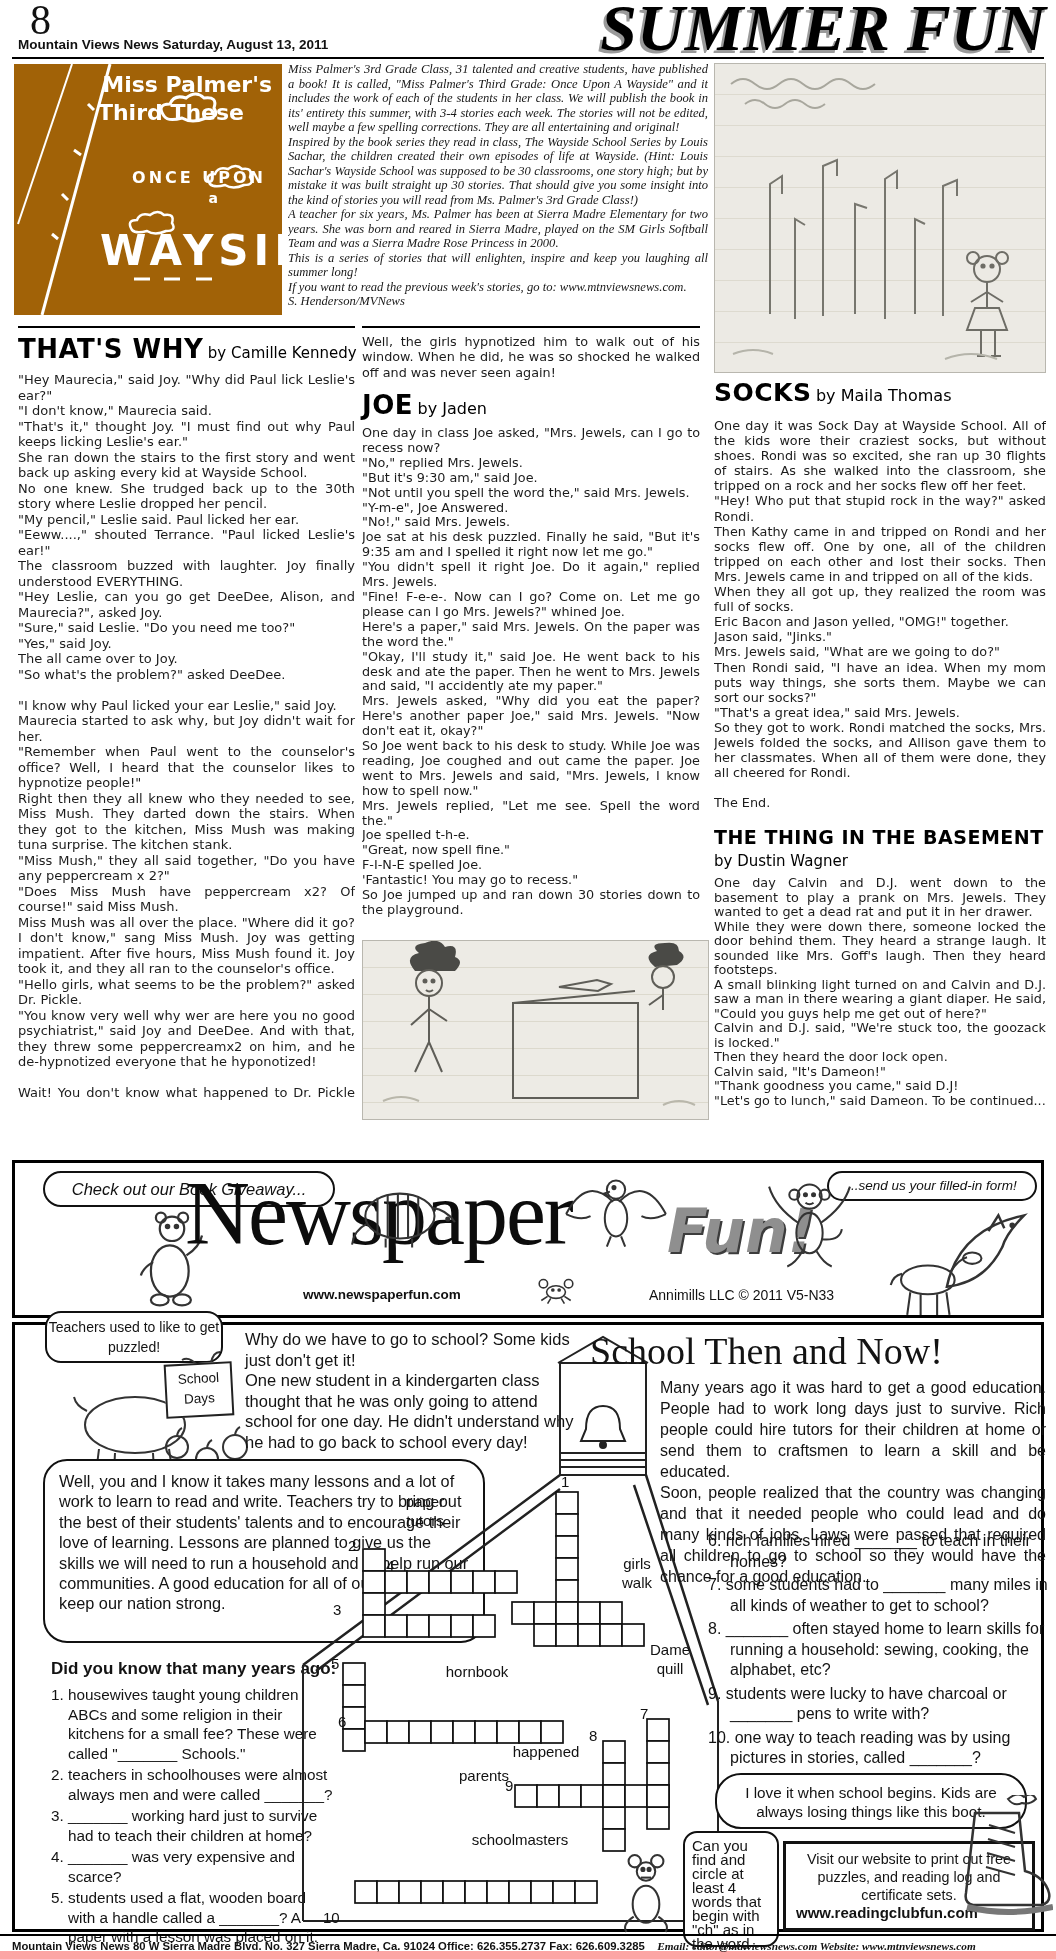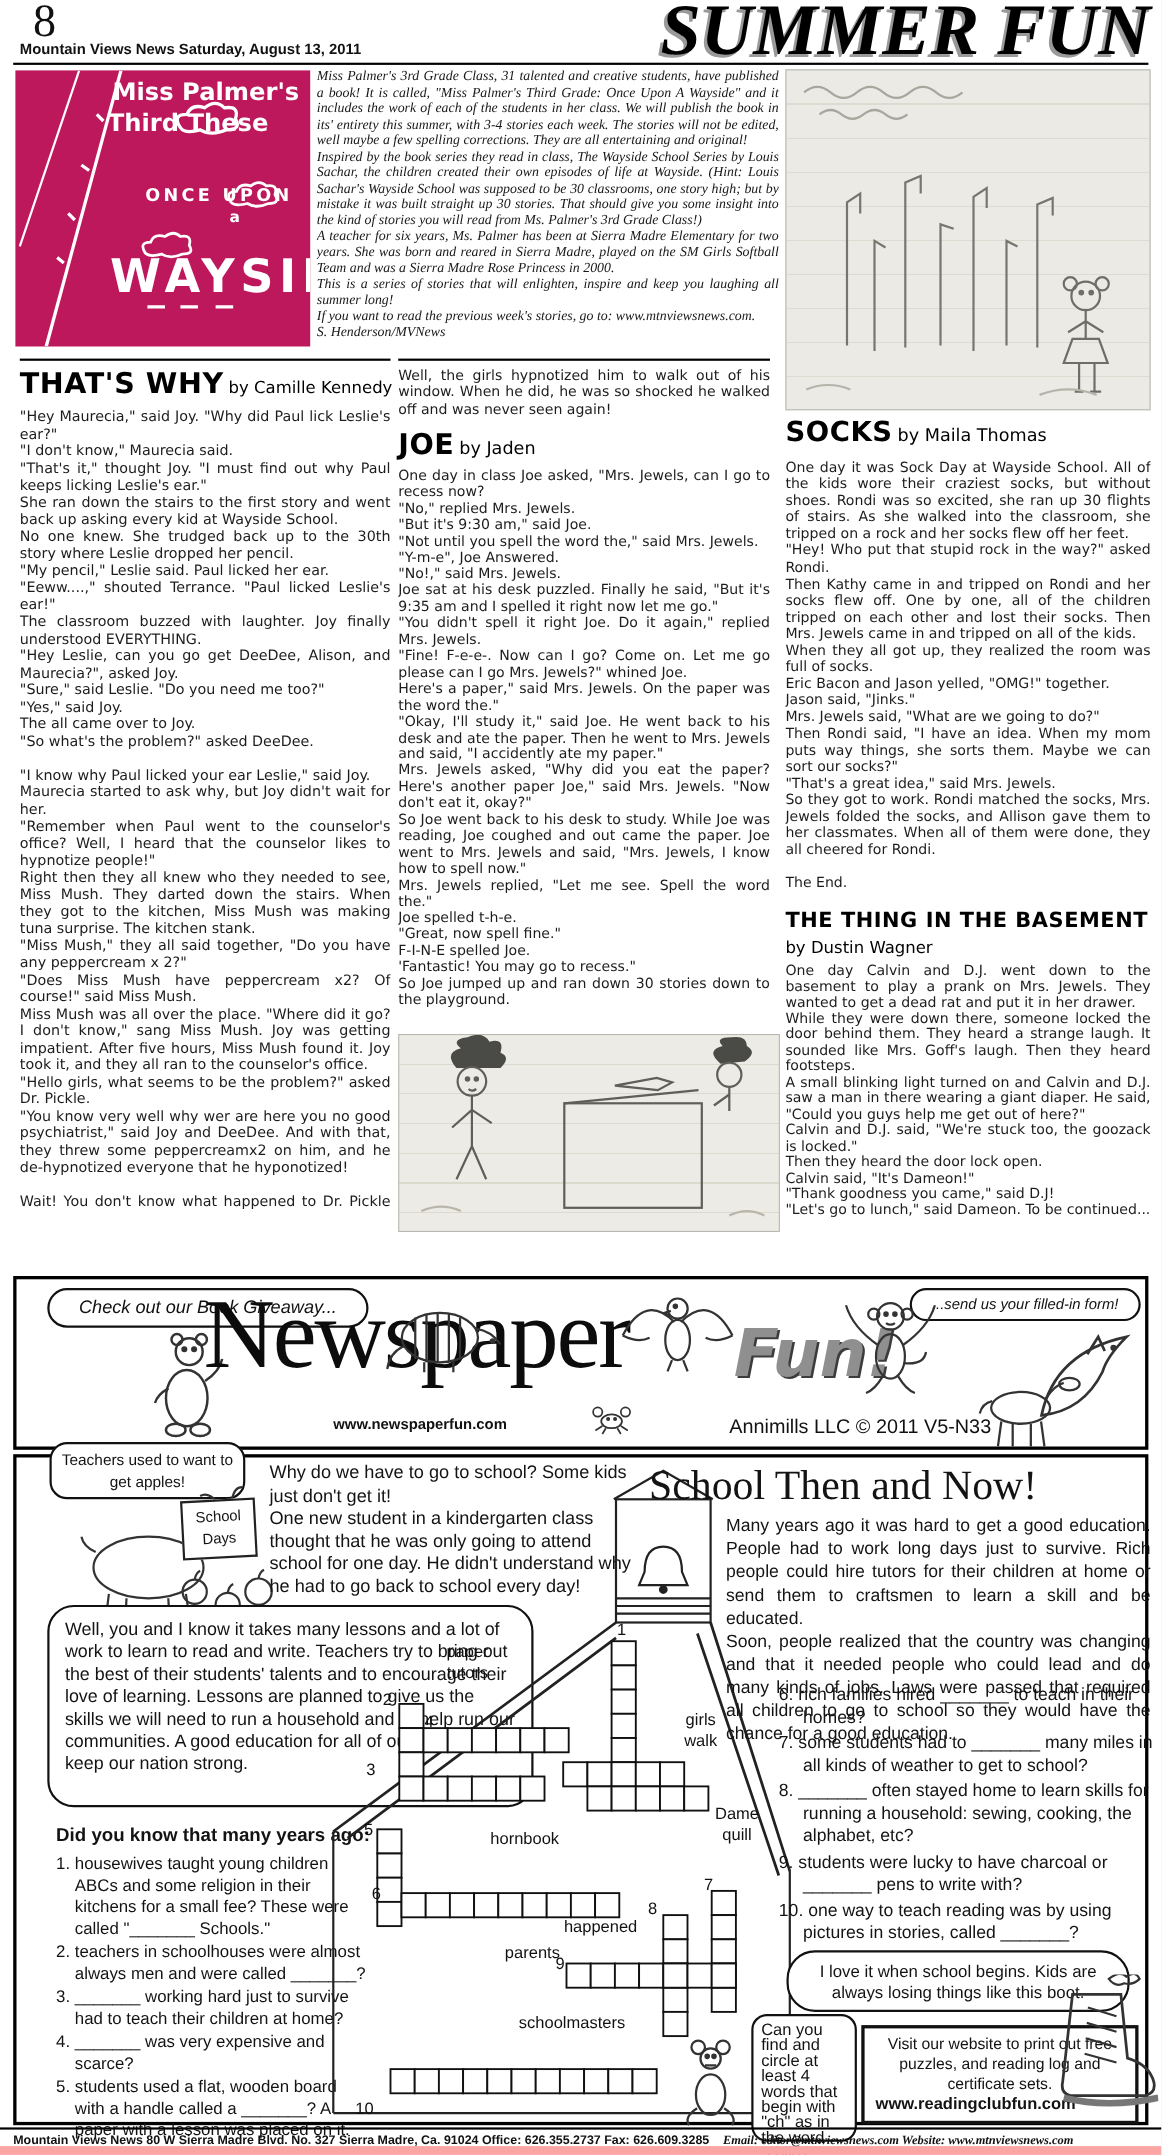--- a/index.html
+++ b/index.html
@@ -8,21 +8,21 @@
   .abs{position:absolute}
   .rule{background:#000}
   
   .story{font-family:"DejaVu Sans",sans-serif;white-space:pre-line;text-align:justify;color:#1c1c1c}
   .stitle{font-family:"DejaVu Sans",sans-serif;font-weight:bold;color:#000;letter-spacing:.5px}
   .sby{font-family:"DejaVu Sans",sans-serif;color:#000}
   .intro{font-family:"Liberation Serif",serif;font-style:italic;white-space:pre-line;text-align:justify;color:#181818}
   .masthead{font-weight:bold}
   .bannerTitle{font-family:"Liberation Serif",serif;font-weight:bold;font-style:italic;color:#000;
                text-shadow:-3px 3px 0 #9a9a9a;white-space:nowrap}
-  .chalk{background:#be185d;overflow:hidden}
+  .chalk{background:#a16207;overflow:hidden}
   .chalk span{color:#fff;font-family:"DejaVu Sans",sans-serif;font-weight:bold;position:absolute;white-space:nowrap}
   .sketchbox{background:#eceae4;border:1px solid #b9b7af;overflow:hidden;
              background-image:repeating-linear-gradient(#eceae4 0 30px,#dddacf 30px 31px)}
   .bubble{border:2px solid #111;border-radius:22px;background:#fff;box-sizing:border-box}
   .kids{font-family:"Liberation Sans",sans-serif;color:#131313}
   .pre{white-space:pre-line}
   .item{text-indent:-17px;padding-left:17px;margin-bottom:2px}
   .qitem{text-indent:-22px;padding-left:22px;margin-bottom:3px}
   .numlbl{font-size:15px;font-family:"Liberation Sans",sans-serif;color:#111}
   .xlbl{font-size:15px;font-family:"Liberation Sans",sans-serif;color:#111;text-align:center;line-height:1.25}
@@ -199,21 +199,21 @@
       <circle cx="31" cy="14" r="1.5" fill="#333"></circle>
         <circle cx="39" cy="14" r="1.5" fill="#333"></circle>
       <ellipse cx="33" cy="54" rx="17" ry="23"></ellipse>
       <path d="M48,40 q12,-8 14,-18 M18,46 q-9,5 -11,12"></path>
       <ellipse cx="24" cy="80" rx="8" ry="5"></ellipse>
         <ellipse cx="44" cy="80" rx="8" ry="5"></ellipse>
     </svg>
     <div class="abs npTitle" style="left:170px;top:6px;font-size:90px;line-height:1;">Newspaper</div>
     <div class="abs funWord" style="left:652px;top:38px;font-size:60px;line-height:1;">Fun!</div>
     <div class="abs" style="left:288px;top:124px;font-size:13.5px;font-weight:bold;">www.newspaperfun.com</div>
-    <div class="abs" style="left:648px;top:124px;font-size:18px;">Annimills LLC  ©  2011 V5-N33</div>
+    <div class="abs" style="left:634px;top:124px;font-size:14px;">Annimills LLC  ©  2011 V5-N33</div>
     <svg class="abs" style="left:334px;top:14px;" width="112" height="76" viewBox="0 0 110 74" fill="none" stroke="#333" stroke-width="2">
       <ellipse cx="50" cy="38" rx="34" ry="22"></ellipse>
       <path d="M28,20 v37 M38,17 v43 M48,16 v44 M58,17 v43 M68,20 v37"></path>
       <path d="M82,30 q14,2 22,14"></path>
         <circle cx="97" cy="41" r="1.5" fill="#333"></circle>
       <path d="M17,46 q-12,6 -14,20"></path>
       <path d="M36,60 v9 M62,60 v9"></path>
     </svg>
     <svg class="abs" style="left:545px;top:4px;" width="112" height="88" viewBox="0 0 110 86" fill="none" stroke="#333" stroke-width="2">
       <path d="M6,46 Q26,8 52,34 M104,46 Q84,8 58,34"></path>
@@ -254,21 +254,21 @@
         <circle cx="32" cy="8" r="4"></circle>
       <path d="M12,20 l-6,4 M28,20 l6,4 M15,22 l-3,5 M25,22 l3,5"></path>
       <circle cx="17" cy="14" r="1" fill="#333"></circle>
         <circle cx="23" cy="14" r="1" fill="#333"></circle>
     </svg>
   </div>
 
   <div class="abs kids" style="left:12px;top:1322px;width:1032px;height:610px;border:3px solid #000;box-sizing:border-box;">
 
     <div class="abs bubble" style="left:30px;top:-14px;width:178px;height:52px;border-radius:16px;background:#fff;">
-      <span style="display:block;text-align:center;font-size:14px;line-height:1.4;padding-top:5px;">Teachers used to want to get apples!</span>
+      <span style="display:block;text-align:center;font-size:14px;line-height:1.4;padding-top:5px;">Teachers used to like to get puzzled!</span>
     </div>
 
     <svg class="abs" style="left:38px;top:24px;" width="195" height="150" viewBox="0 0 195 150" fill="none" stroke="#333" stroke-width="2">
       <ellipse cx="82" cy="76" rx="50" ry="28"></ellipse>
       <path d="M46,100 l-5,40 M62,104 l-2,38 M100,104 l2,38 M116,100 l6,40"></path>
       <path d="M38,140 h10 M57,142 h10 M99,142 h10 M119,140 h10" stroke-width="5"></path>
       <path d="M122,62 Q136,40 146,32"></path>
       <ellipse cx="154" cy="28" rx="15" ry="11"></ellipse>
       <path d="M144,16 q-8,-9 -15,-5 M158,14 q2,-11 9,-11"></path>
       <circle cx="158" cy="25" r="1.6" fill="#333"></circle>

